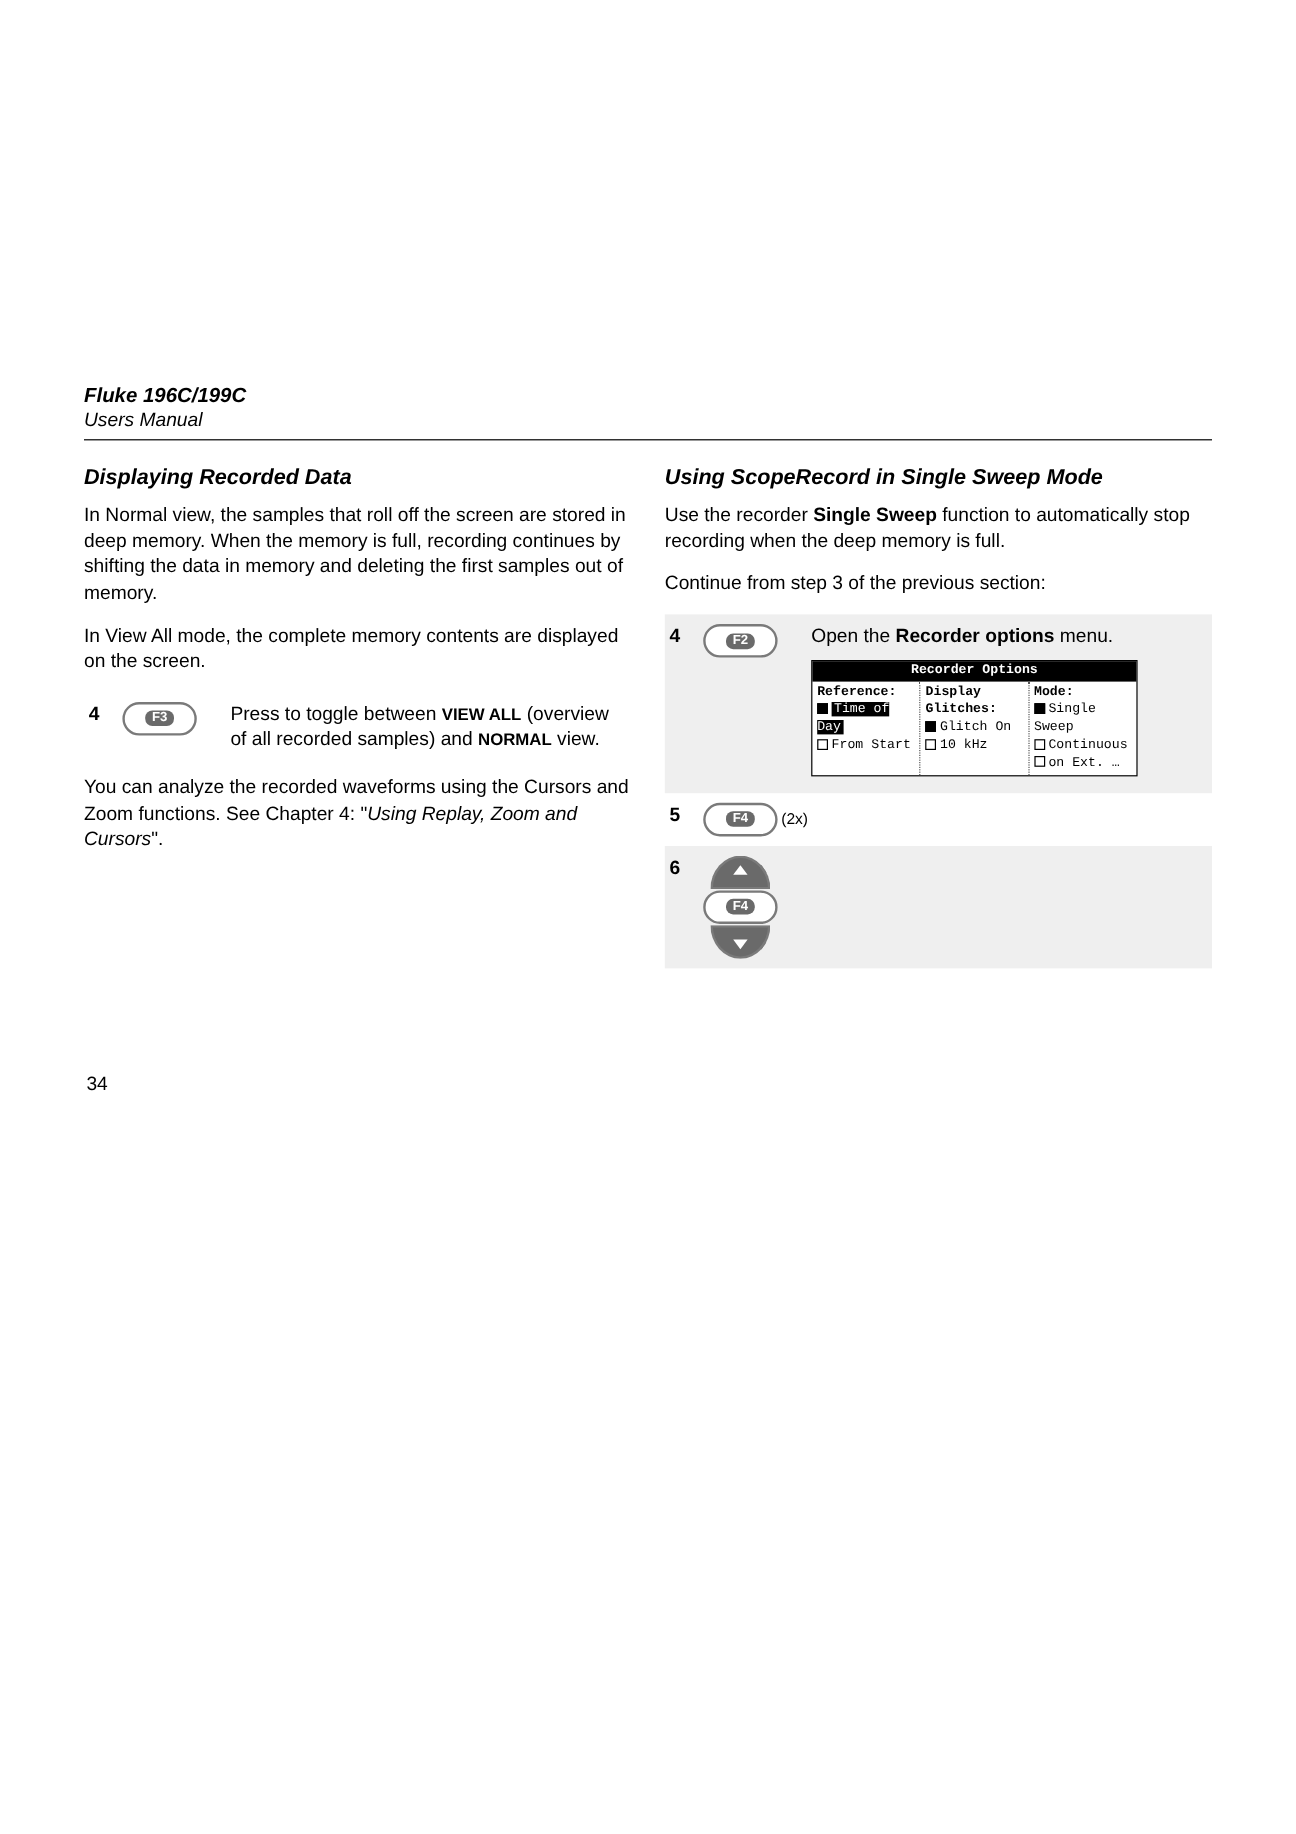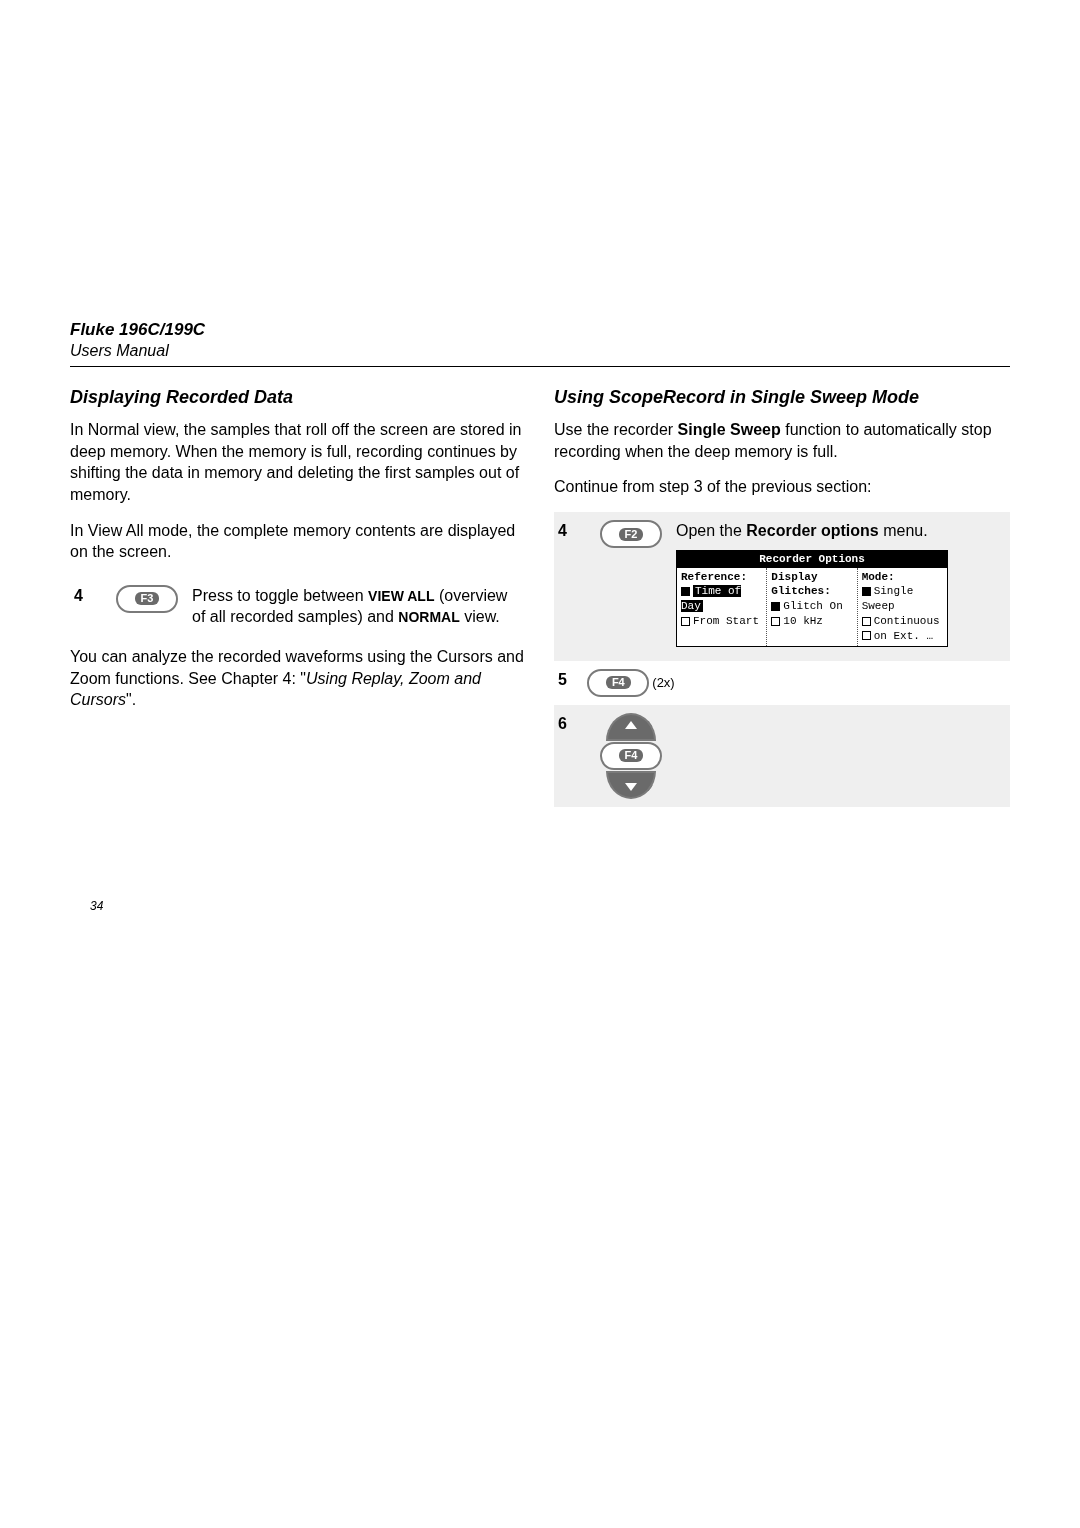--- a/index.html
+++ b/index.html
@@ -66,21 +66,21 @@
   .step-num {
     width: 28px;
     font-weight: bold;
     flex-shrink: 0;
   }
   .step-icon-col {
     width: 90px;
     flex-shrink: 0;
     display: flex;
     flex-direction: column;
-    align-items: center;
+    align-items: flex-start;
     gap: 4px;
   }
   .step-text {
     flex: 1;
   }
   .fkey {
     display: inline-flex;
     align-items: center;
     justify-content: center;
     border: 2px solid #7a7a7a;
@@ -194,24 +194,23 @@
     display: inline-block;
     width: 7px; height: 7px;
     border: 1px solid #000;
     margin-right: 3px;
     vertical-align: middle;
   }
   .recorder-menu .box.filled { background: #000; }
 
   .page-num {
     position: absolute;
-    left: 90px;
+    left: 72px;
     bottom: 615px;
-    font-size: 12px;
-    font-style: italic;
+    font-size: 16px;
   }
 
   .step-table {
     width: 100%;
   }
 </style>
 </head>
 <body>
 
 <div class="page">

